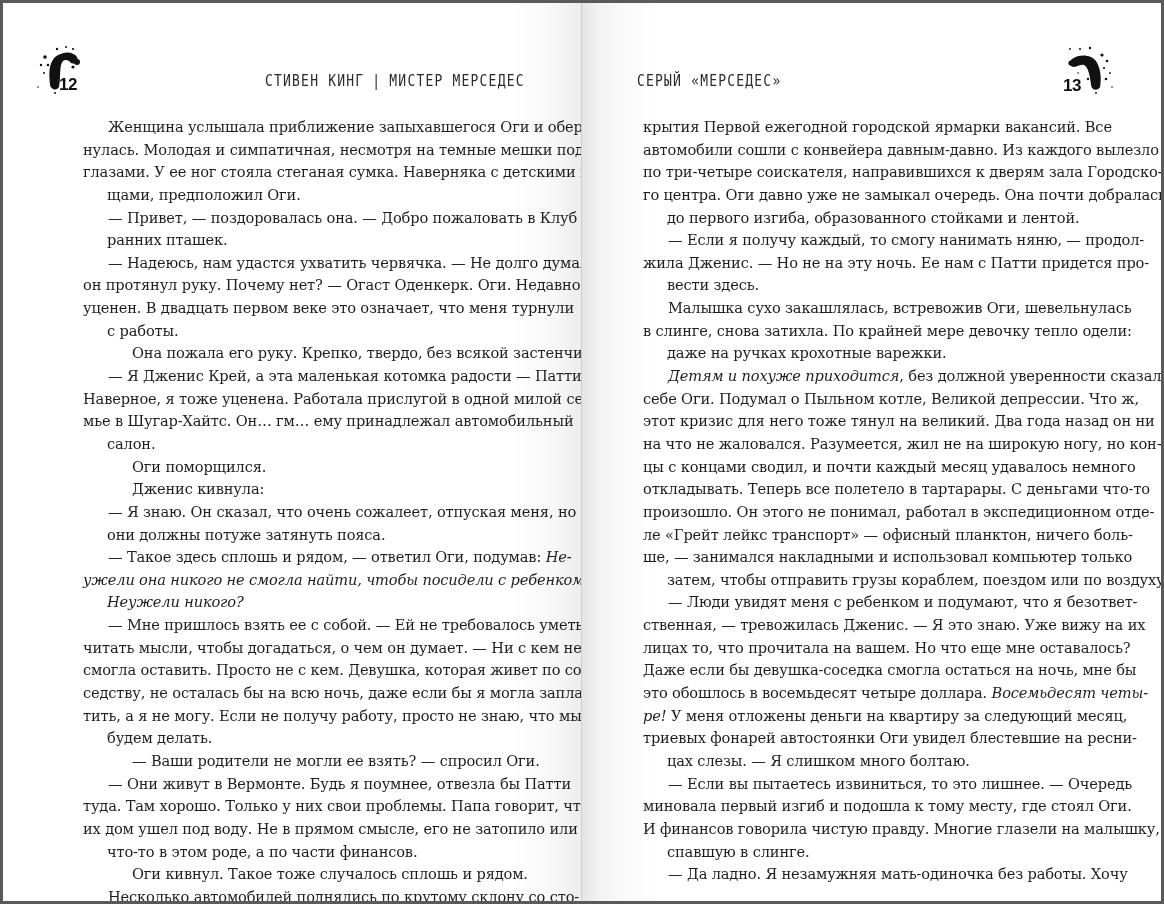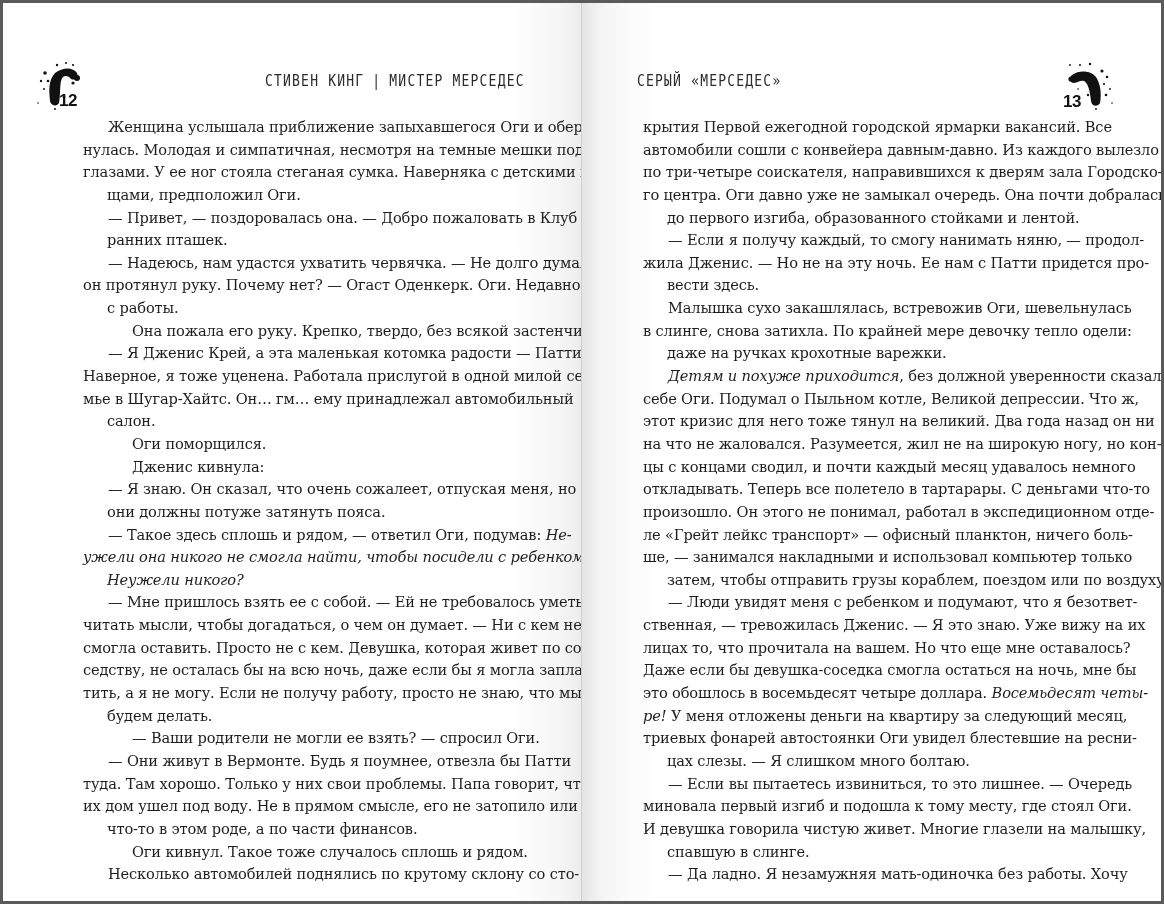--- a/index.html
+++ b/index.html
@@ -14,21 +14,21 @@
       background: #ffffff;
       overflow: hidden;
     }
     .page { position: absolute; top: 0; height: 898px; }
     .page.left { left: 0; width: 579px;
       background: linear-gradient(to right, #ffffff 0%, #ffffff 88%, #f6f6f6 96%, #ececec 100%); }
     .page.right { left: 579px; width: 579px;
       background: linear-gradient(to right, #e4e4e4 0%, #f3f3f3 3%, #fbfbfb 8%, #ffffff 14%, #ffffff 100%); }
     .gutter-line { position: absolute; left: 578px; top: 0; width: 1px; height: 898px; background: #cfcfcf; }
 
-    .folio { position: absolute; top: 56px; width: 60px; height: 52px; }
+    .folio { position: absolute; top: 40px; width: 60px; height: 52px; }
     .folio svg { position: absolute; left: 0; top: 0; }
     .folio .num {
       position: absolute; font-family: "Liberation Sans", sans-serif; font-weight: bold;
       font-size: 17px; letter-spacing: -0.5px; color: #111;
     }
     .left .folio { left: 30px; }
     .left .folio .num { left: 26px; top: 32px; }
     .right .folio { left: 480px; }
     .right .folio .num { left: 1px; top: 33px; }
 
@@ -89,20 +89,21 @@
 
     <div class="text" id="left-text">
         <div class="line indent"><span>Женщина услышала приближение запыхавшегося Оги и обер-</span></div>
         <div class="line"><span>нулась. Молодая и симпатичная, несмотря на темные мешки под</span></div>
         <div class="line"><span>глазами. У ее ног стояла стеганая сумка. Наверняка с детскими ве-</span></div>
         <div class="line last"><span>щами, предположил Оги.</span></div>
         <div class="line indent"><span>— Привет, — поздоровалась она. — Добро пожаловать в Клуб</span></div>
         <div class="line last"><span>ранних пташек.</span></div>
         <div class="line indent"><span>— Надеюсь, нам удастся ухватить червячка. — Не долго думая</span></div>
         <div class="line"><span>он протянул руку. Почему нет? — Огаст Оденкерк. Оги. Недавно</span></div>
+        <div class="line"><span>уценен. В двадцать первом веке это означает, что меня турнули</span></div>
         <div class="line last"><span>с работы.</span></div>
         <div class="line indent last"><span>Она пожала его руку. Крепко, твердо, без всякой застенчивости.</span></div>
         <div class="line indent"><span>— Я Дженис Крей, а эта маленькая котомка радости — Патти.</span></div>
         <div class="line"><span>Наверное, я тоже уценена. Работала прислугой в одной милой се-</span></div>
         <div class="line"><span>мье в Шугар-Хайтс. Он… гм… ему принадлежал автомобильный</span></div>
         <div class="line last"><span>салон.</span></div>
         <div class="line indent last"><span>Оги поморщился.</span></div>
         <div class="line indent last"><span>Дженис кивнула:</span></div>
         <div class="line indent"><span>— Я знаю. Он сказал, что очень сожалеет, отпуская меня, но</span></div>
         <div class="line last"><span>они должны потуже затянуть пояса.</span></div>
@@ -179,19 +180,19 @@
         <div class="line indent"><span>— Люди увидят меня с ребенком и подумают, что я безответ-</span></div>
         <div class="line"><span>ственная, — тревожилась Дженис. — Я это знаю. Уже вижу на их</span></div>
         <div class="line"><span>лицах то, что прочитала на вашем. Но что еще мне оставалось?</span></div>
         <div class="line"><span>Даже если бы девушка-соседка смогла остаться на ночь, мне бы</span></div>
         <div class="line"><span>это обошлось в восемьдесят четыре доллара. </span><span class="it">Восемьдесят четы-</span></div>
         <div class="line"><span class="it">ре!</span><span> У меня отложены деньги на квартиру за следующий месяц,</span></div>
         <div class="line"><span>триевых фонарей автостоянки Оги увидел блестевшие на ресни-</span></div>
         <div class="line last"><span>цах слезы. — Я слишком много болтаю.</span></div>
         <div class="line indent"><span>— Если вы пытаетесь извиниться, то это лишнее. — Очередь</span></div>
         <div class="line"><span>миновала первый изгиб и подошла к тому месту, где стоял Оги.</span></div>
-        <div class="line"><span>И девушка говорила чистую живет. Многие глазели на малышку,</span></div>
+        <div class="line"><span>И финансов говорила чистую правду. Многие глазели на малышку,</span></div>
         <div class="line last"><span>спавшую в слинге.</span></div>
         <div class="line indent"><span>— Да ладно. Я незамужняя мать-одиночка без работы. Хочу</span></div>
       </div>
   </div>
 
 </div>
 
 </body></html>

